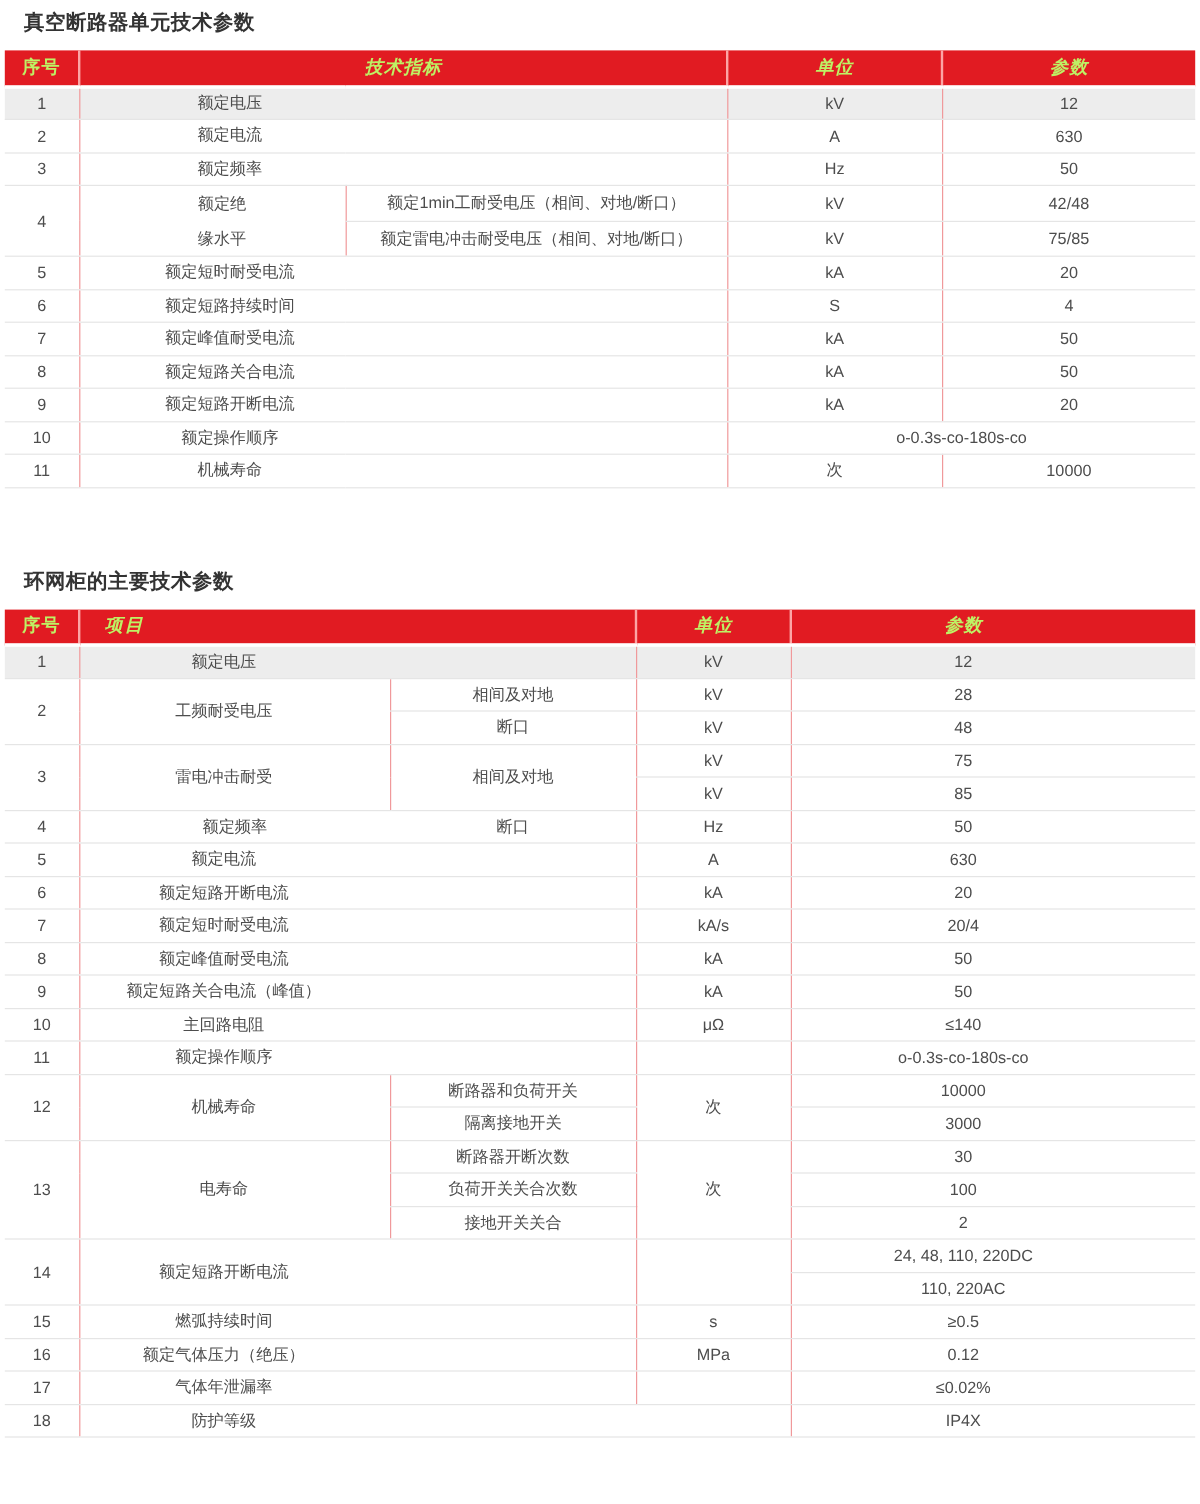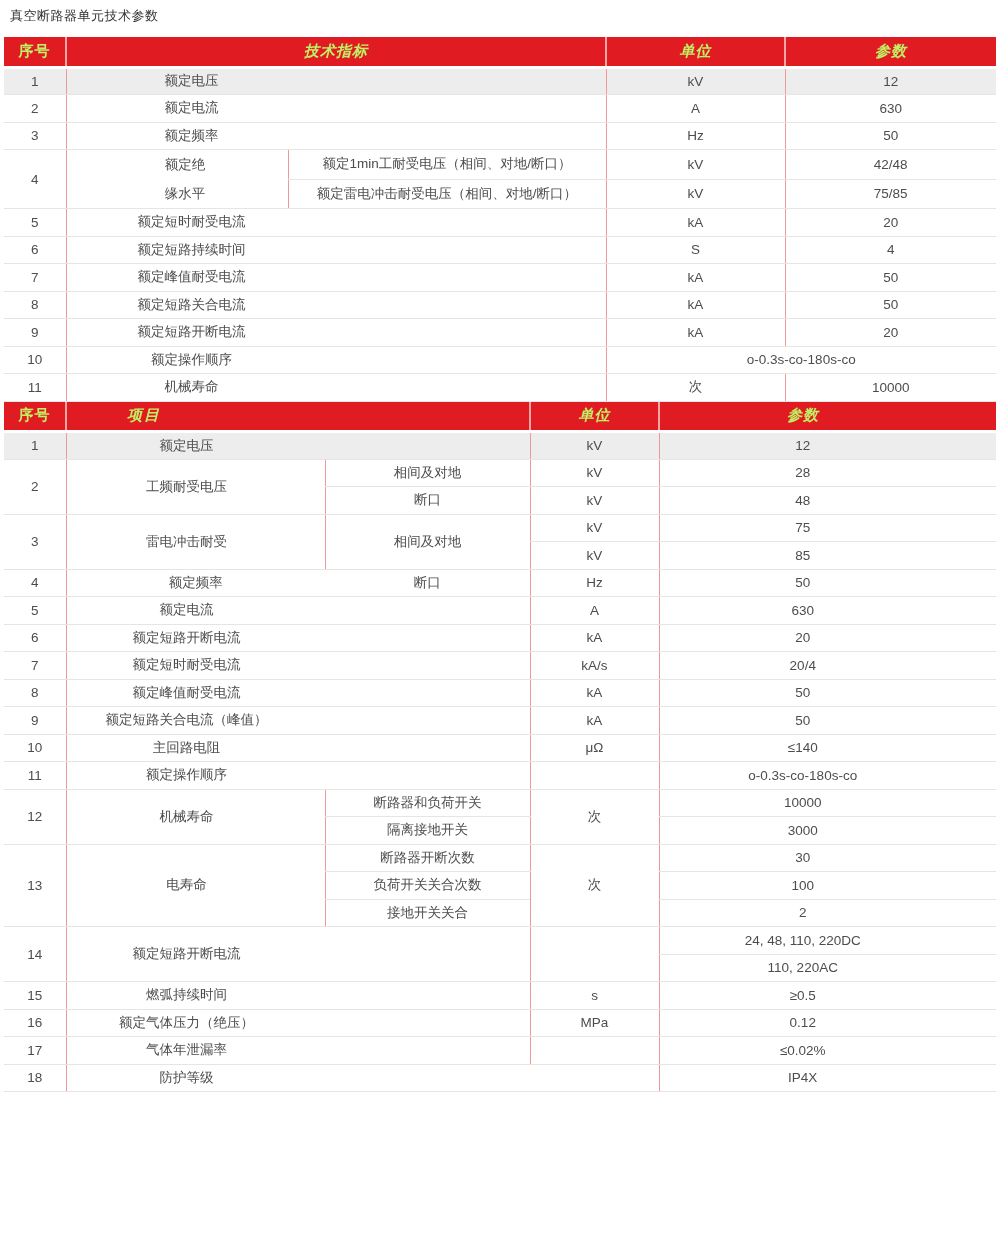--- a/index.html
+++ b/index.html
@@ -12,24 +12,24 @@
   }
   *{box-sizing:border-box;}
   html,body{margin:0;padding:0;background:#ffffff;}
   body{
     width:1000px;
     font-family:"Liberation Sans","DejaVu Sans",sans-serif;
     color:var(--text);
   }
   .page{padding:7px 4px 20px 4px;width:1000px;}
   .tbl-title{
-    font-size:13px;
-    font-weight:400;
+    font-size:17px;
+    font-weight:700;
     color:var(--title);
-    margin:0 0 12px 6px;
+    margin:0 0 12px 16px;
     letter-spacing:0.5px;
   }
   .tbl-title.second{margin-top:66px;}
   table.tbl{
     border-collapse:collapse;
     table-layout:fixed;
     width:992px;
   }
   .tbl th{
     background:var(--red);
@@ -51,21 +51,21 @@
     color:var(--text);
     border-bottom:1.5px solid var(--gray-line);
   }
   .pl{border-left:1.5px solid var(--pink);}
   tr.shade td{background:var(--shade);}
   
   td.item{text-align:left;}
   .ilabel{display:block;width:250px;text-align:center;}
   .ilabel2{display:block;width:240px;text-align:center;}
   
-  th.h-left{text-align:left;padding-left:60px;letter-spacing:2px;}
+  th.h-left{text-align:left;padding-left:20px;letter-spacing:2px;}
   
   .twolines div{line-height:29px;margin-left:16px;}
   
   .line-mid{position:relative;}
   .line-mid::after{
     content:"";
     position:absolute;left:0;right:0;top:50%;
     height:1.5px;margin-top:-1px;
     background:var(--gray-line);
     z-index:-1;
@@ -189,20 +189,21 @@
       <td>11</td>
       <td colspan="2" class="item pl">
             <span class="ilabel">机械寿命</span>
           </td>
       <td class="pl">次</td>
       <td class="pl">10000</td>
     </tr>
   </tbody>
     </table>
 
+  <div class="tbl-title second">环网柜的主要技术参数</div>
 
   <table class="tbl t2">
     <colgroup>
       <col style="width:62px">
         <col style="width:259px">
         <col style="width:205px">
         <col style="width:129px">
         <col style="width:337px">
     </colgroup>
     <tbody>

